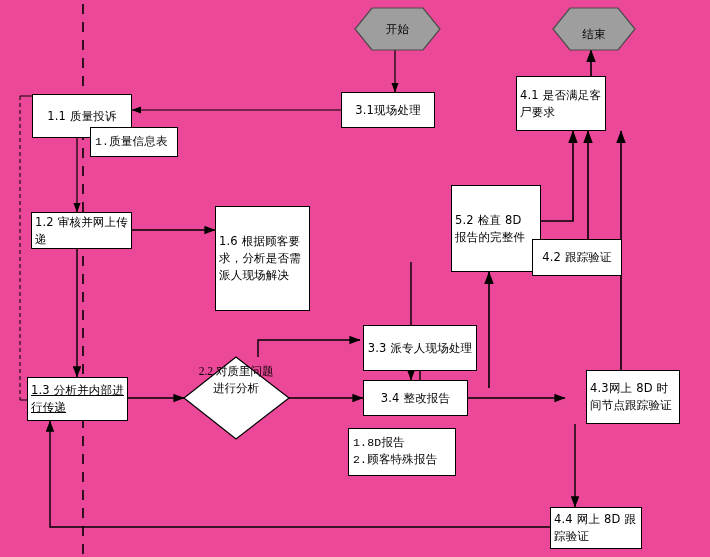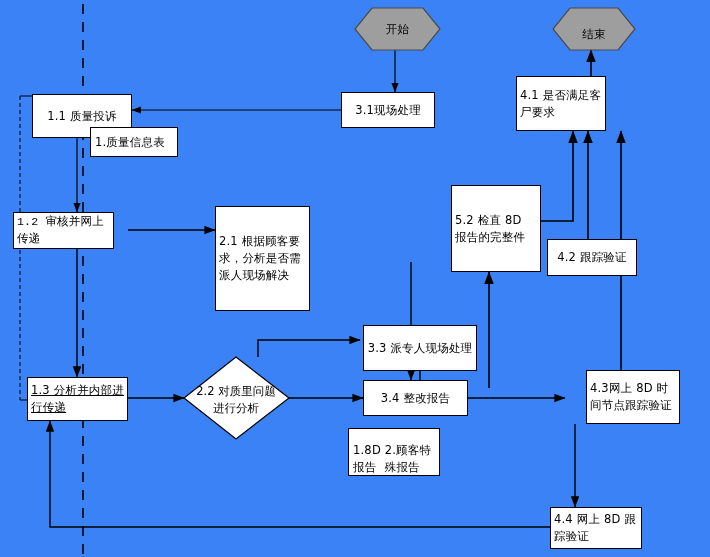--- a/index.html
+++ b/index.html
@@ -4,21 +4,21 @@
 <style>
   html, body {
     margin: 0;
     padding: 0;
     background: #ffffff;
   }
   #canvas {
     position: relative;
     width: 710px;
     height: 557px;
-    background: #3b82f6;
+    background: #ec4899;
     font-family: "DejaVu Sans", "Liberation Sans", sans-serif;
     overflow: hidden;
   }
   svg.layer {
     position: absolute;
     left: 0;
     top: 0;
     width: 710px;
     height: 557px;
     pointer-events: none;
@@ -43,22 +43,23 @@
     border: none;
     background: transparent;
     text-align: left;
     justify-content: flex-start;
   }
   .note {
     border: 1px solid #000000;
     background: #ffffff;
     text-align: left;
     justify-content: flex-start;
-    padding: 13px 4px;
+    padding: 2px 4px;
     font-size: 11.5px;
+    font-family: Liberation Mono, monospace;
   }
   .diamond-label {
     position: absolute;
     font-size: 11.5px;
     line-height: 1.45;
     text-align: center;
     color: #000;
   }
 </style>
 </head>
@@ -140,57 +141,57 @@
   </div>
 
   <div class="node box" style="left:516px; top:76px; width:90px; height:55px;">
     <span>4.1 是否满足客尸要求</span>
   </div>
 
   <div class="node note" style="left:90px; top:127px; width:88px; height:30px; align-items:center;">
     <span>1.质量信息表</span>
   </div>
 
-  <div class="node box" style="left:13px; top:212px; width:101px; height:37px;font-family:Liberation Mono, monospace;">
+  <div class="node box" style="left:31px; top:212px; width:101px; height:37px;">
     <span>1.2 审核并网上传递</span>
   </div>
 
   <div class="node box" style="left:215px; top:206px; width:95px; height:105px;">
-    <span>2.1 根据顾客要求，分析是否需派人现场解决</span>
+    <span>1.6 根据顾客要求，分析是否需派人现场解决</span>
   </div>
 
   <div class="node box" style="left:451px; top:185px; width:90px; height:87px;">
     <span>5.2 检直 8D 报告的完整件</span>
   </div>
 
-  <div class="node box" style="left:547px; top:239px; width:90px; height:37px;">
+  <div class="node box" style="left:532px; top:239px; width:90px; height:37px;">
     <span>4.2 跟踪验证</span>
   </div>
 
   <div class="node box" style="left:363px; top:325px; width:114px; height:46px;">
     <span>3.3 派专人现场处理</span>
   </div>
 
   <div class="node box" style="left:27px; top:377px; width:101px; height:44px;text-decoration:underline;">
     <span>1.3 分析并内部进行传递</span>
   </div>
 
-  <div class="diamond-label" style="left:196px; top:376px; width:80px; height:48px; display:flex; align-items:center; justify-content:flex-start;">
+  <div class="diamond-label" style="left:196px; top:356px; width:80px; height:48px; display:flex; align-items:center; justify-content:flex-start;font-family:Liberation Serif, serif;">
     <span>2.2 对质里问题进行分析</span>
   </div>
 
   <div class="node box" style="left:363px; top:380px; width:105px; height:36px;">
     <span>3.4 整改报告</span>
   </div>
 
   <div class="node box" style="left:586px; top:370px; width:94px; height:54px;">
     <span>4.3网上 8D 时间节点跟踪验证</span>
   </div>
 
-  <div class="node note" style="left:348px; top:428px; width:92px; height:48px; flex-direction:row; align-items:flex-start; justify-content:center;">
+  <div class="node note" style="left:348px; top:428px; width:108px; height:48px; flex-direction:column; align-items:flex-start; justify-content:center;">
     <span>1.8D报告</span>
     <span>2.顾客特殊报告</span>
   </div>
 
   <div class="node box" style="left:550px; top:507px; width:92px; height:42px;">
     <span>4.4 网上 8D 跟踪验证</span>
   </div>
 
 </div>
 

